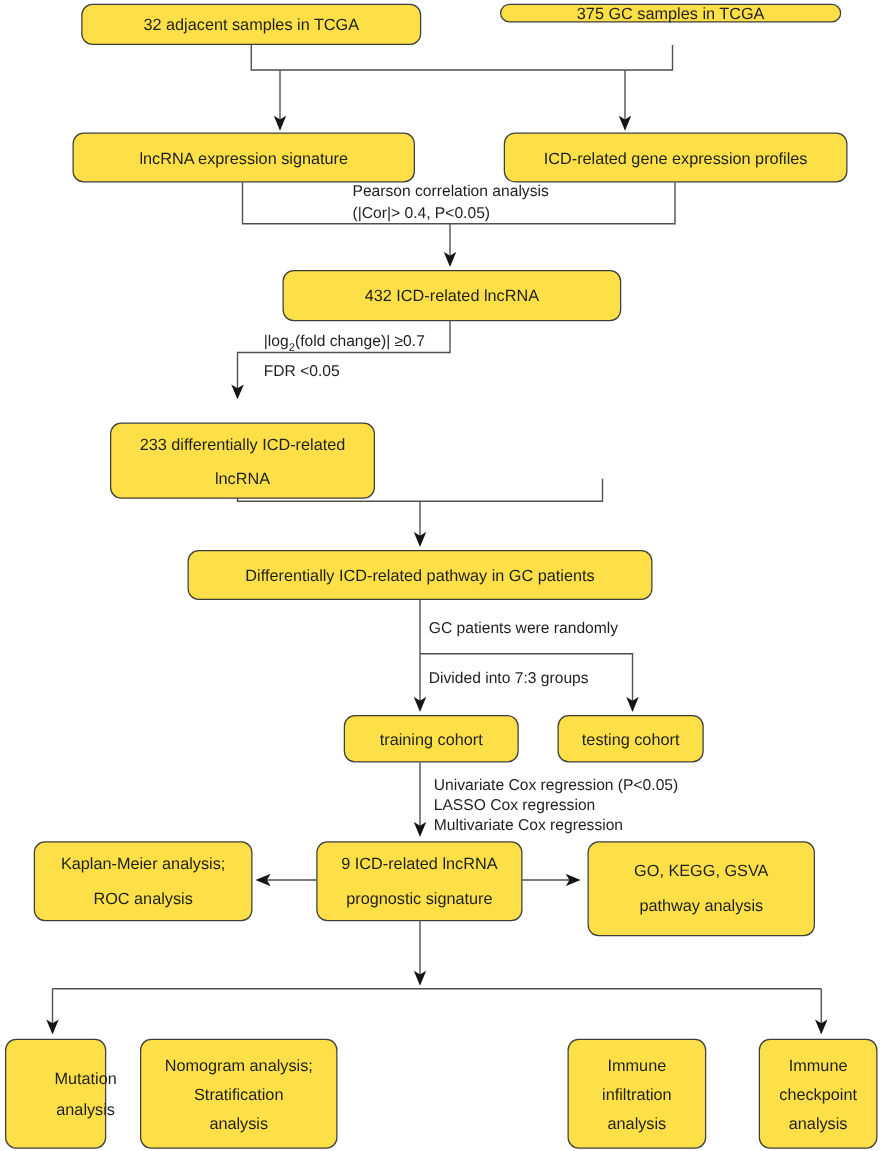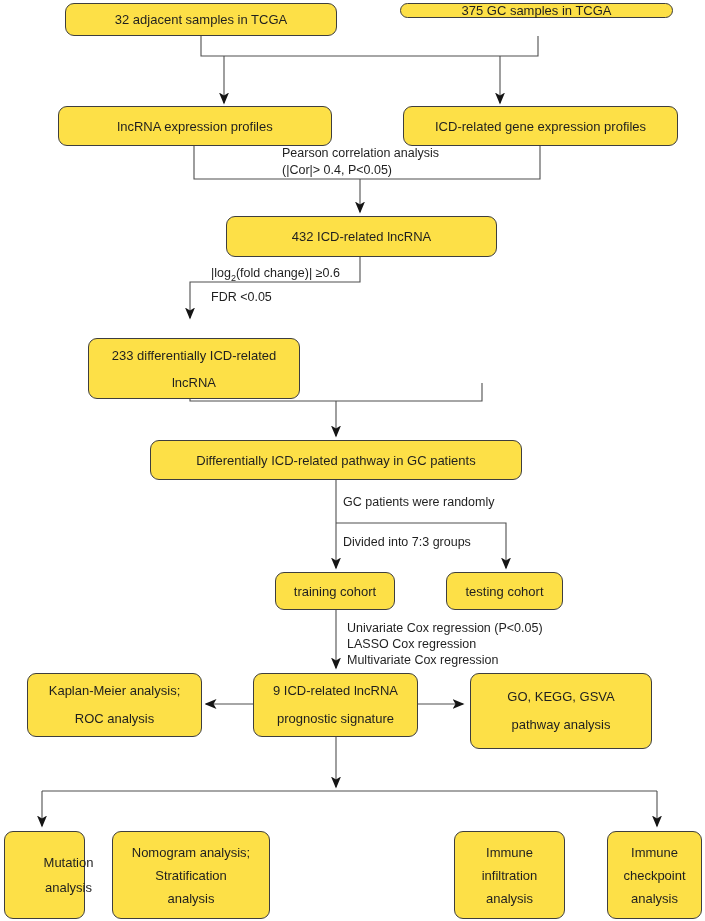--- a/index.html
+++ b/index.html
@@ -64,53 +64,53 @@
   </svg>
 
   <div class="fbox" style="left:65px;top:3px;width:272px;height:33px">
     <span class="bl">32 adjacent samples in TCGA</span>
   </div>
   <div class="fbox" style="left:400px;top:3px;width:273px;height:15px">
     <span class="bl">375 GC samples in TCGA</span>
   </div>
 
   <div class="fbox" style="left:58px;top:106px;width:274px;height:40px">
-    <span class="bl">lncRNA expression profiles</span>
+    <span class="bl">lncRNA expression signature</span>
   </div>
   <div class="fbox" style="left:403px;top:106px;width:275px;height:40px">
     <span class="bl">ICD-related gene expression profiles</span>
   </div>
 
   <div class="ann" style="left:282px;top:145px">
     <span class="bl">Pearson correlation analysis</span>
     <span class="bl">(|Cor|&gt; 0.4, P&lt;0.05)</span>
   </div>
 
   <div class="fbox" style="left:226px;top:216px;width:271px;height:41px">
     <span class="bl">432 ICD-related lncRNA</span>
   </div>
 
   <div class="ann" style="left:211px;top:265px">
-    <span>|log</span><sub class="sb">2</sub><span>(fold change)| ≥0.6</span>
+    <span>|log</span><sub class="sb">2</sub><span>(fold change)| ≥0.7</span>
   </div>
   <div class="ann" style="left:211px;top:289px">FDR &lt;0.05</div>
 
   <div class="fbox lh27" style="left:88px;top:338px;width:212px;height:61px">
     <span class="bl">233 differentially ICD-related</span>
     <span class="bl">lncRNA</span>
   </div>
 
   <div class="fbox" style="left:150px;top:440px;width:372px;height:40px">
     <span class="bl">Differentially ICD-related pathway in GC patients</span>
   </div>
 
   <div class="ann" style="left:343px;top:494px">GC patients were randomly</div>
   <div class="ann" style="left:343px;top:534px">Divided into 7:3 groups</div>
 
-  <div class="fbox" style="left:275px;top:572px;width:120px;height:38px">
+  <div class="fbox" style="left:275px;top:572px;width:140px;height:38px">
     <span class="bl">training cohort</span>
   </div>
   <div class="fbox" style="left:446px;top:572px;width:117px;height:38px">
     <span class="bl">testing cohort</span>
   </div>
 
   <div class="ann cox" style="left:347px;top:620px">
     <span class="bl">Univariate Cox regression (P&lt;0.05)</span>
     <span class="bl">LASSO Cox regression</span>
     <span class="bl">Multivariate Cox regression</span>

